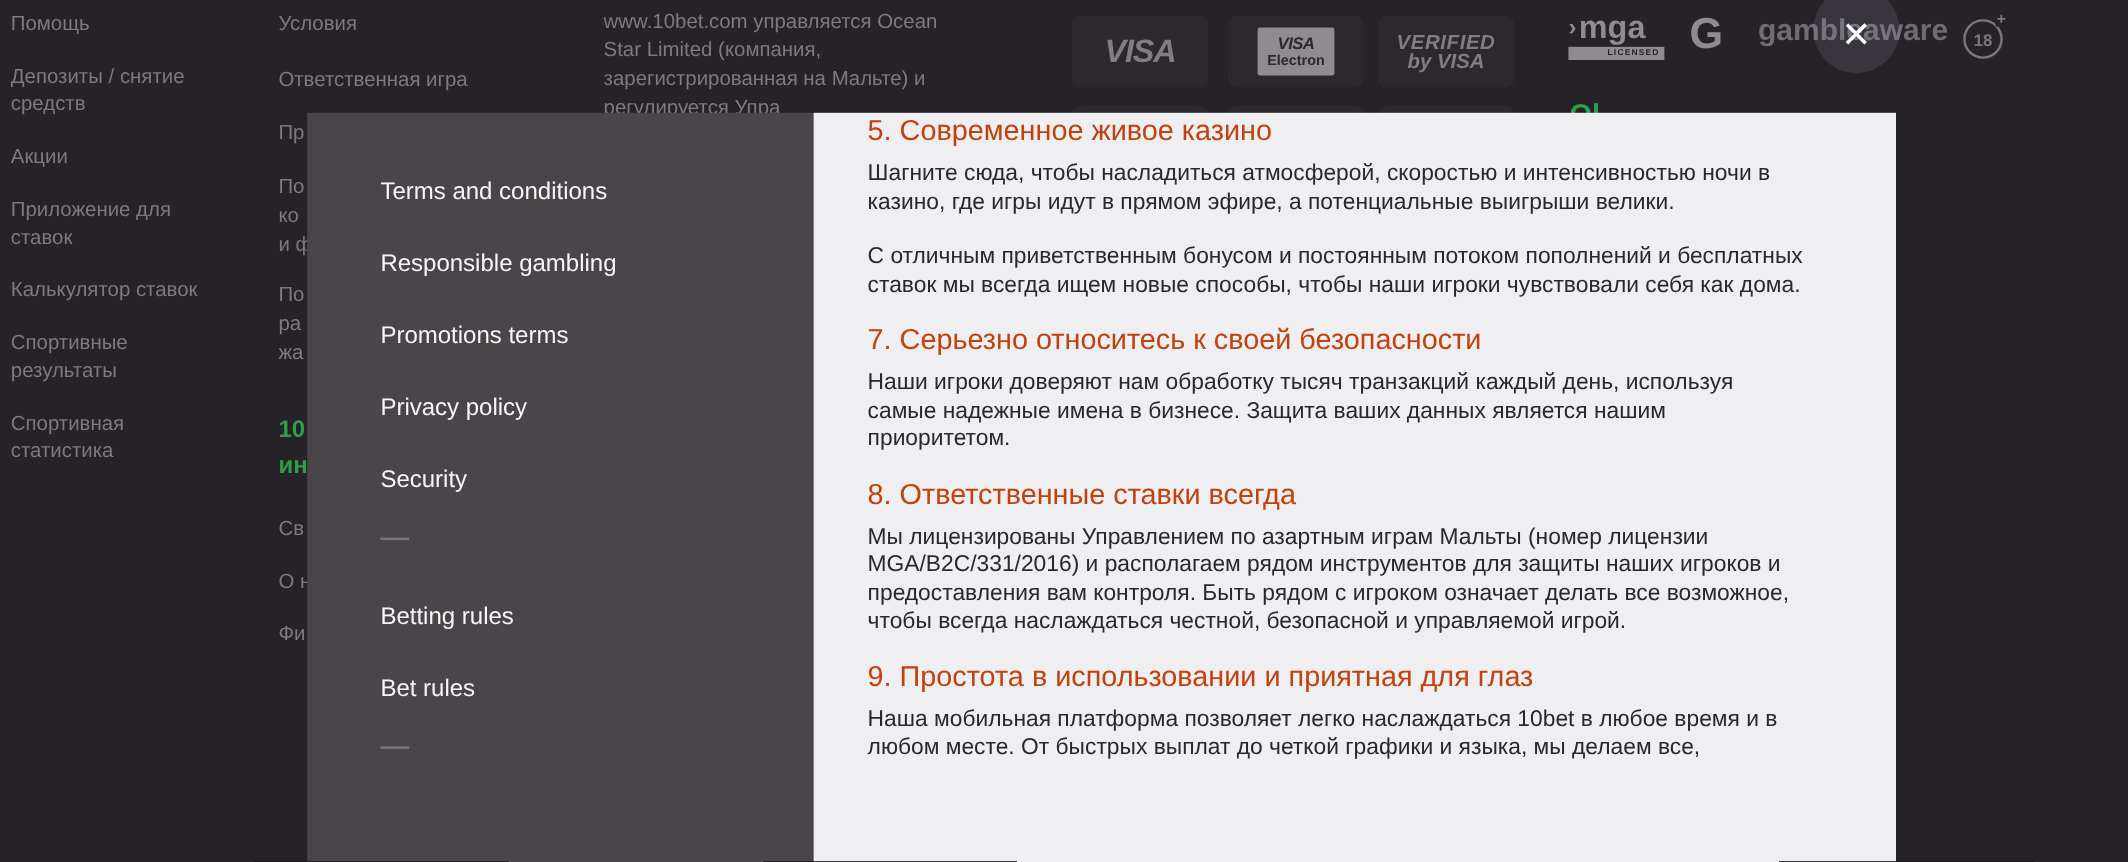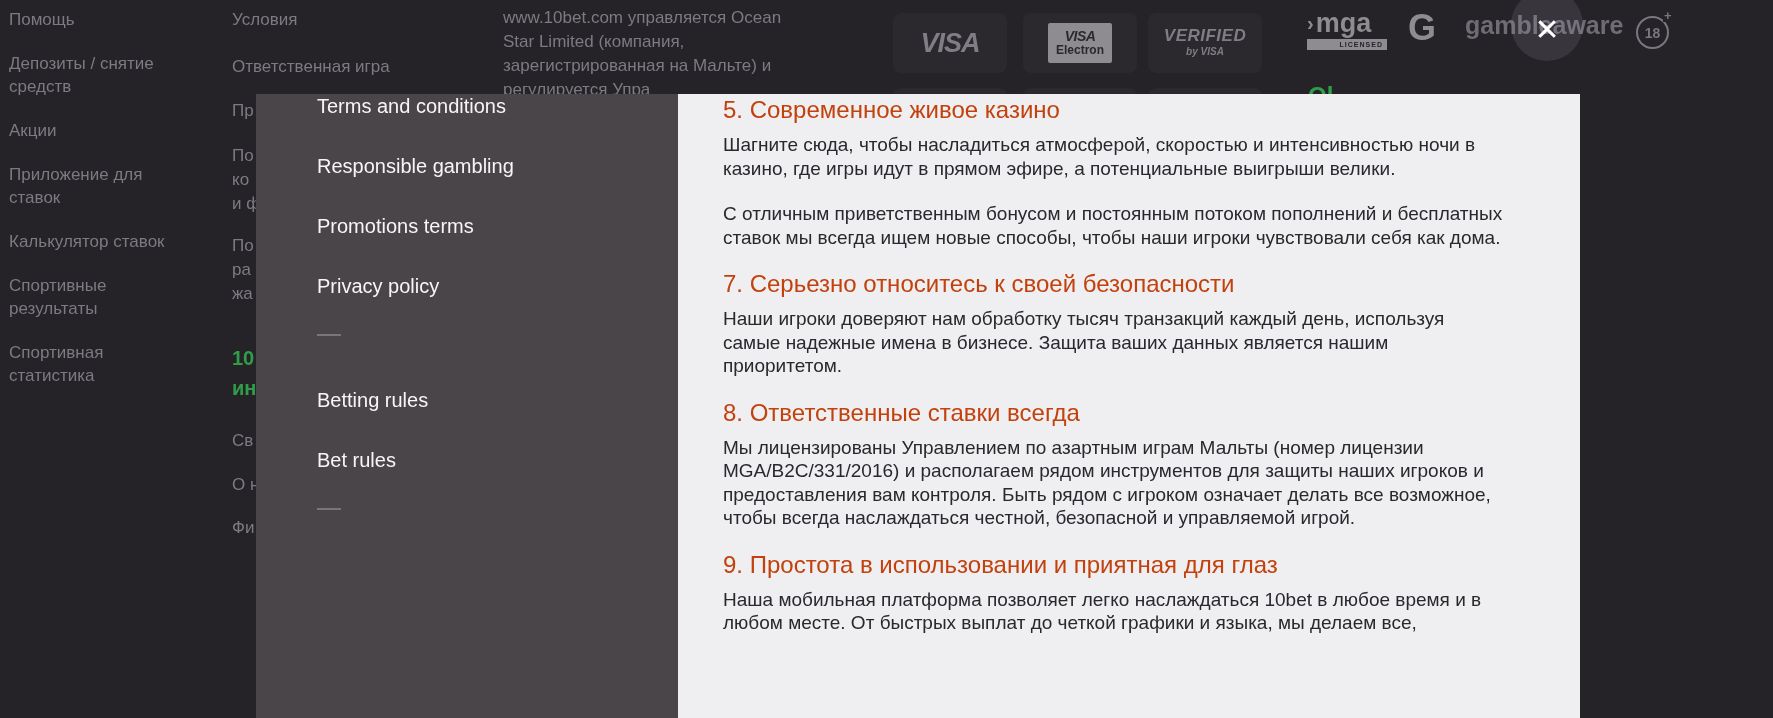--- a/index.html
+++ b/index.html
@@ -22,36 +22,36 @@
   
   .tile{position:absolute;width:114px;height:60px;border-radius:8px;background:#2b282e;
         display:flex;align-items:center;justify-content:center;}
   .visa-word{font-style:italic;font-weight:bold;font-size:27px;color:#807d84;letter-spacing:-1px;}
   .electron-box{width:64px;height:40px;background:#8e8b91;border-radius:2px;
         display:flex;flex-direction:column;align-items:center;justify-content:center;color:#2b282e;}
   .electron-box .e1{font-style:italic;font-weight:bold;font-size:14px;line-height:15px;letter-spacing:-0.5px;}
   .electron-box .e2{font-weight:bold;font-size:12px;line-height:13px;}
   .verified{display:flex;flex-direction:column;align-items:center;color:#807d84;font-style:italic;font-weight:bold;}
   .verified .v1{font-size:17px;line-height:18px;letter-spacing:0.5px;}
-  .verified .v2{font-size:10px;line-height:14px;}
+  .verified .v2{font-size:17px;line-height:14px;}
   
   .mga{position:absolute;left:1307px;top:10px;width:80px;color:#8e8b91;cursor:pointer;}
   .mga-top{font-weight:bold;font-size:27px;line-height:27px;display:flex;align-items:center;}
   .mga-arrow{font-size:20px;font-weight:bold;margin-right:2px;}
   .mga-sub{margin-top:2px;background:#8e8b91;color:#26232a;font-size:7px;font-weight:bold;
            text-align:right;padding:1px 4px;letter-spacing:1px;line-height:9px;}
   .gamcare{position:absolute;left:1408px;top:8px;font-size:36px;line-height:40px;font-weight:bold;color:#8e8b91;cursor:pointer;}
   .gambleaware{position:absolute;left:1465px;top:10px;font-size:25px;line-height:30px;color:#6f6c74;cursor:pointer;font-weight:bold;}
   .age{position:absolute;left:1636px;top:16px;width:33px;height:33px;border:2px solid #7a777e;border-radius:50%;
        color:#7a777e;display:flex;align-items:center;justify-content:center;font-size:14px;font-weight:bold;box-sizing:border-box;}
   .age-plus{position:absolute;left:25px;top:-9px;background:#252228;font-size:13px;padding:0 1px;line-height:13px;}
   .green-frag{position:absolute;left:1308px;top:82px;color:#2f9e48;font-weight:bold;font-size:24px;z-index:1;}
   
   .modal{position:absolute;left:256px;top:94px;width:1324px;height:624px;z-index:5;display:flex;}
-  .modal-nav{width:422px;background:#4a4549;box-sizing:border-box;flex:none;}
+  .modal-nav{width:422px;background:#4a4549;padding-top:54px;box-sizing:border-box;flex:none;}
   .nav-item{color:#f7f5f7;font-size:20px;line-height:24px;margin:0 0 36px 61px;cursor:pointer;white-space:nowrap;}
   .nav-divider{width:24px;height:2px;background:#7a7579;margin:4px 0 52px 61px;}
   .modal-content{flex:1;background:#efeef0;padding:3px 50px 0 45px;box-sizing:border-box;overflow:hidden;}
   .section{margin-bottom:22px;max-width:780px;}
   .section h3{margin:0;font-size:24px;line-height:26px;color:#c2410c;font-weight:normal;}
   .section p{margin:10px 0 0 0;font-size:19px;line-height:23.5px;color:#2a282e;}
   
   .close-wrap{position:absolute;left:1511px;top:-11px;width:72px;height:72px;border-radius:50%;
               background:rgba(160,155,168,0.16);z-index:10;display:flex;align-items:center;justify-content:center;cursor:pointer;}
   .close-x{color:#ffffff;font-size:30px;line-height:30px;margin-top:10px;}
@@ -131,20 +131,21 @@
     <span>18</span>
     <span class="age-plus">+</span>
   </div>
 
   <div class="modal">
     <div class="modal-nav">
       <div class="nav-item">Terms and conditions</div>
       <div class="nav-item">Responsible gambling</div>
       <div class="nav-item">Promotions terms</div>
       <div class="nav-item">Privacy policy</div>
+      <div class="nav-item">Security</div>
       <div class="nav-divider"></div>
       <div class="nav-item">Betting rules</div>
       <div class="nav-item">Bet rules</div>
       <div class="nav-divider"></div>
     </div>
     <div class="modal-content">
       <div class="section">
         <h3>5. Современное живое казино</h3>
         <p>Шагните сюда, чтобы насладиться атмосферой, скоростью и интенсивностью ночи в казино, где игры идут в прямом эфире, а потенциальные выигрыши велики.</p>
       </div>

